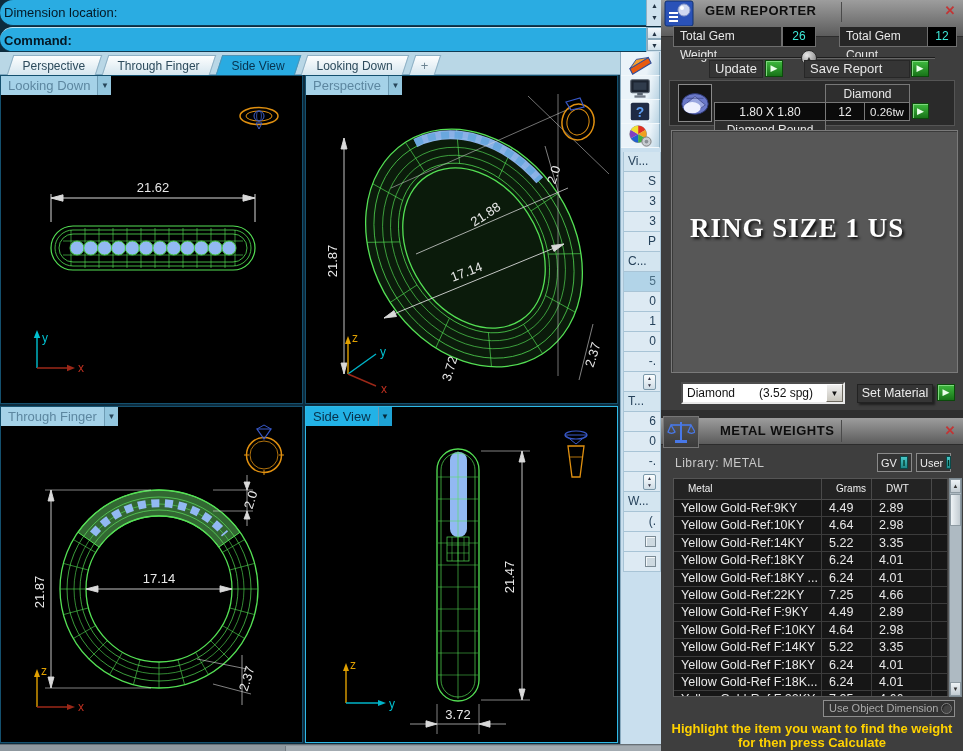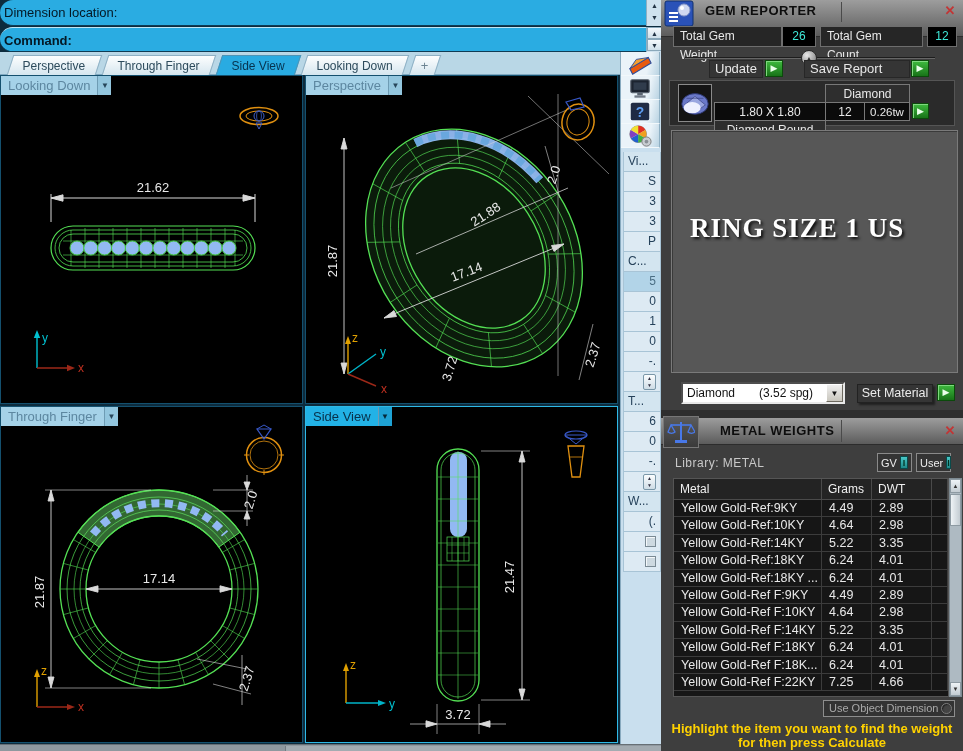--- a/index.html
+++ b/index.html
@@ -108,21 +108,21 @@
             border:1px solid #777; display:flex; align-items:center; justify-content:center; }
   #library { position:absolute; left:14px; top:456px; font-size:12px; color:#c9c9c9; letter-spacing:.5px; }
   .togglebtn { position:absolute; top:453px; height:19px; background:#343434; border:1px solid #8a8a8a;
                color:#ececec; font-size:11px; display:flex; align-items:center; padding:0 3px; gap:3px; }
   .iglyph { width:13px; height:13px; background:linear-gradient(#49c8c8,#1e8888); border:1px solid #0a4a4a;
             color:#032; font-size:9px; font-weight:bold; text-align:center; line-height:12px; }
   #mwtable { position:absolute; left:12px; top:478px; width:276px; height:219px; background:#161616;
              border:1px solid #555; overflow:hidden; }
   .mwhead, .mwrow { display:grid; grid-template-columns:148px 50px 60px 16px; }
   .mwhead { height:21px; background:#232323; border-bottom:1px solid #4a4a4a; }
-  .mwhead span { color:#f0f0f0; font-size:12px; line-height:20px; padding-left:6px; border-right:1px solid #4a4a4a; }
+  .mwhead span { color:#f0f0f0; font-size:10px; line-height:20px; padding-left:14px; border-right:1px solid #4a4a4a; }
   .mwrow { height:17.4px; border-bottom:1px solid #3c3c3c; }
   .mwrow span { color:#e9e9e9; font-size:12.5px; line-height:17px; padding-left:7px; border-right:1px solid #3c3c3c;
                 white-space:nowrap; overflow:hidden; }
   #mwscroll { position:absolute; left:288px; top:478px; width:13px; height:219px; background:#aebac2; border:1px solid #7d8a92; }
   .sbtn { position:absolute; left:0; width:11px; height:14px; background:linear-gradient(#eef3f6,#c3ccd2);
           border:1px solid #8d9aa2; font-size:6px; color:#333; text-align:center; line-height:13px; }
   #sthumb { position:absolute; left:0; top:15px; width:11px; height:32px; background:linear-gradient(90deg,#eef3f6,#c3ccd2); border:1px solid #8d9aa2; }
   #useobj { position:absolute; left:162px; top:700px; width:132px; height:17px; border:1px solid #8d8d8d;
             color:#a9a9a9; font-size:11px; line-height:15px; padding-left:5px; background:#333; }
   #useobj .radio { position:absolute; right:2px; top:2px; width:11px; height:11px; border:1px solid #7a7a7a;
@@ -513,21 +513,21 @@
       <rect x="1" y="1" width="28" height="25" rx="2" fill="#2a52b8" stroke="#10306e"></rect>
       <line x1="5" y1="13" x2="14" y2="13" stroke="#fff" stroke-width="2"></line>
       <line x1="5" y1="17" x2="14" y2="17" stroke="#fff" stroke-width="2"></line>
       <line x1="5" y1="21" x2="14" y2="21" stroke="#fff" stroke-width="2"></line>
       <circle cx="20" cy="10" r="6" fill="#cfd8f0" stroke="#8898c8"></circle>
       <circle cx="18" cy="8" r="2" fill="#fff"></circle>
     </svg>
 
     <div class="grp-box" style="left:12px; top:26px; width:109px; height:21px;">Total Gem Weight</div>
     <div class="grp-val" style="left:121px; top:26px; width:34px; height:21px;">26</div>
-    <div class="grp-box" style="left:159px; top:26px; width:103px; height:21px;">Total Gem Count</div>
+    <div class="grp-box" style="left:178px; top:26px; width:103px; height:21px;">Total Gem Count</div>
     <div class="grp-val" style="left:266px; top:26px; width:30px; height:21px;">12</div>
 
     <div id="grsplit"></div>
     <div id="grknob">▲</div>
 
     <div class="grbtn-label" style="left:48px; top:60px; width:54px;">Update</div>
     <div class="greenbtn" style="position:absolute; left:104px; top:60px;">▶</div>
     <div class="grbtn-label" style="left:143px; top:60px; width:106px;">Save Report</div>
     <div class="greenbtn" style="position:absolute; left:250px; top:60px;">▶</div>
 
@@ -614,20 +614,26 @@
           <span>4.01</span>
           <span></span>
         </div>
       <div class="mwrow">
           <span>Yellow Gold-Ref:18KY ...</span>
           <span>6.24</span>
           <span>4.01</span>
           <span></span>
         </div>
       <div class="mwrow">
+          <span>Yellow Gold-Ref:22KY</span>
+          <span>7.25</span>
+          <span>4.66</span>
+          <span></span>
+        </div>
+      <div class="mwrow">
           <span>Yellow Gold-Ref F:9KY</span>
           <span>4.49</span>
           <span>2.89</span>
           <span></span>
         </div>
       <div class="mwrow">
           <span>Yellow Gold-Ref F:10KY</span>
           <span>4.64</span>
           <span>2.98</span>
           <span></span>

